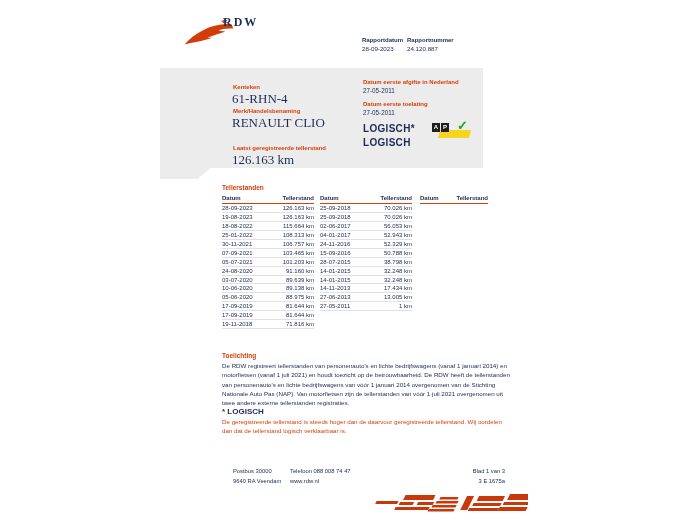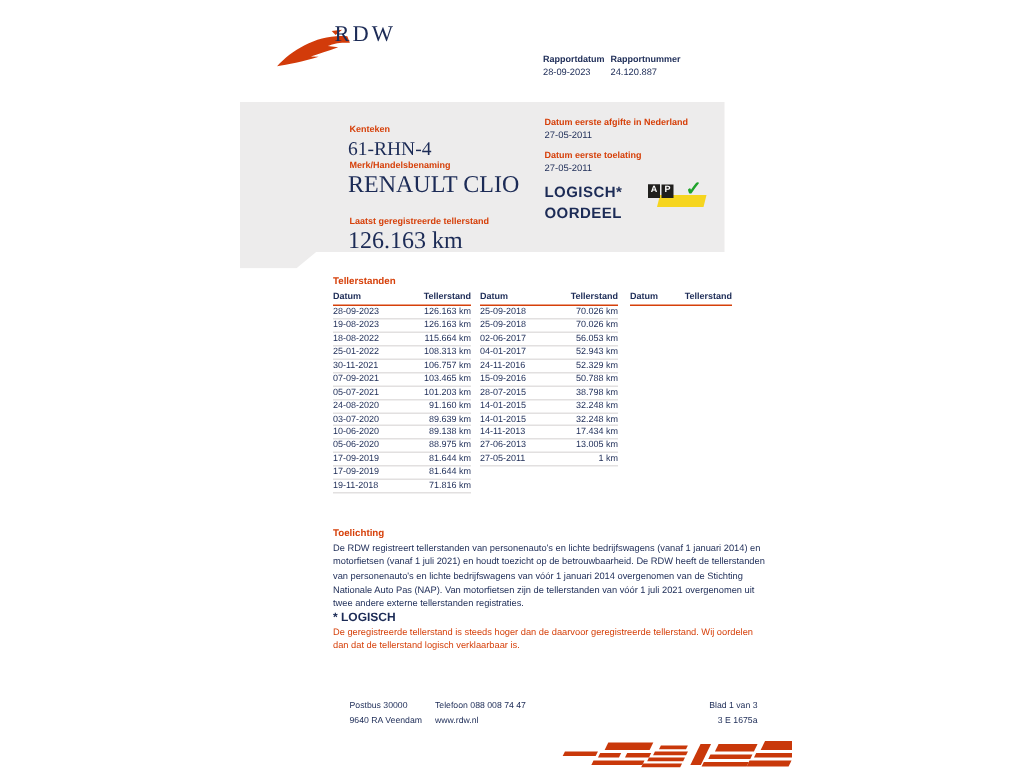--- a/index.html
+++ b/index.html
@@ -7,36 +7,36 @@
     --nap_yellow:#f6d51f; --check_green:#1fa32b; --graphic_orange:#c9380a; --row_border:#e2e0e0;
   }
   *{margin:0;padding:0;box-sizing:border-box;}
   html,body{background:#fff;}
   #page{position:relative;width:685px;height:514px;background:#fff;overflow:hidden;
         font-family:"Liberation Sans",sans-serif;color:var(--navy);}
   .abs{position:absolute;}
 
   
   #logo-wing{left:183px;top:18px;width:52px;height:28px;}
-  #logo-text{left:223px;top:15px;font-family:"Liberation Serif",serif;font-weight:normal;
-             font-size:15px;letter-spacing:2px;color:var(--navy);}
+  #logo-text{left:223px;top:15px;font-family:"Liberation Serif",serif;font-weight:bold;
+             font-size:12px;letter-spacing:2px;color:var(--navy);}
   #report-title{left:362px;top:13px;font-family:"Liberation Serif",serif;font-weight:bold;
                 font-size:13.5px;color:var(--orange);}
   .hlabel{font-size:6px;font-weight:bold;color:var(--navy);}
   .hvalue{font-size:6.2px;color:var(--navy);margin-top:2px;}
   #report-date-block{left:362px;top:37px;}
   #report-number-block{left:407px;top:37px;}
 
   
   #vehicle-box{left:160px;top:68px;width:323px;height:100px;background:var(--box_gray);}
   #vehicle-box-tab{left:160px;top:167px;width:52px;height:12px;background:var(--box_gray);
                    clip-path:polygon(0 0,100% 0,72% 100%,0 100%);}
   .flabel{font-size:6px;font-weight:bold;color:var(--orange);}
   .fvalue-lg{font-family:"Liberation Serif",serif;font-size:13px;color:var(--navy);text-align:center;}
-  .fvalue-md{font-family:"Liberation Serif",serif;font-size:16px;color:var(--navy);}
+  .fvalue-md{font-family:"Liberation Serif",serif;font-size:13px;color:var(--navy);}
   .fvalue-sm{font-size:6.3px;color:var(--navy);}
   #kenteken-label{left:233px;top:84px;} #kenteken-value{left:232px;top:91px;}
   #merk-label{left:233px;top:108px;}    #merk-value{left:232px;top:115px;}
   #odo-label{left:233px;top:145px;}     #odo-value{left:232px;top:152px;}
   #afgifte-label{left:363px;top:79px;}  #afgifte-value{left:363px;top:87px;}
   #toelating-label{left:363px;top:101px;} #toelating-value{left:363px;top:109px;}
   #oordeel{left:363px;top:122px;font-size:10px;font-weight:bold;line-height:13.5px;
            color:var(--navy);letter-spacing:.3px;}
 
   
@@ -112,21 +112,21 @@
   <div id="odo-value" class="abs fvalue-md">126.163 km</div>
 
   <div id="afgifte-label" class="abs flabel">Datum eerste afgifte in Nederland</div>
   <div id="afgifte-value" class="abs fvalue-sm">27-05-2011</div>
 
   <div id="toelating-label" class="abs flabel">Datum eerste toelating</div>
   <div id="toelating-value" class="abs fvalue-sm">27-05-2011</div>
 
   <div id="oordeel" class="abs">
     <div>LOGISCH*</div>
-    <div>OORDEEL</div>
+    <div>LOGISCH</div>
   </div>
 
   <div id="nap" class="abs">
     <div class="nap-yellow"></div>
     <span class="nap-sq">N</span>
     <span class="nap-sq">A</span>
     <span class="nap-sq">P</span>
     <span class="nap-check">✓</span>
   </div>
 

